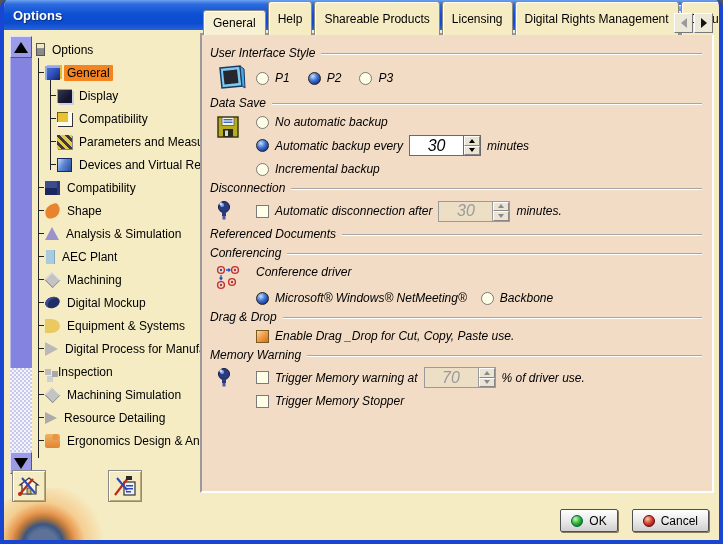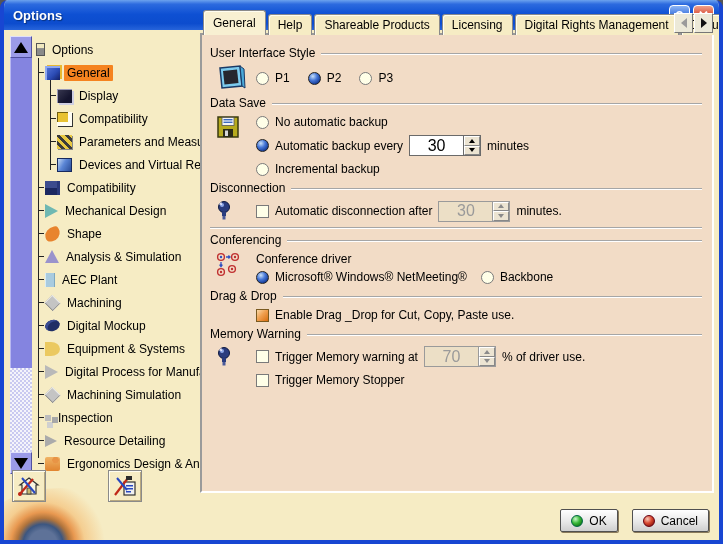--- a/index.html
+++ b/index.html
@@ -58,33 +58,33 @@
   .i-machining{ background:#C4C4C4; transform:rotate(45deg) scale(.8); box-shadow:inset 1px 1px 0 #EEE, inset -1px -1px 0 #888;}
   .i-mockup{ background:#202E66; border-radius:50%; transform:rotate(-18deg); height:11px; box-shadow:inset 2px 2px 0 #3A4C94;}
   .i-equip{ background:#EBC961; border-radius:0 60% 60% 0/0 50% 50% 0;}
   .i-process{ width:0;height:0;background:none;border-top:7px solid transparent;border-bottom:7px solid transparent;border-left:13px solid #B9B9B9;}
   .i-inspect{ width:6px;height:6px;background:#BDBDBD; box-shadow:7px 2px 0 #A8A8A8, 2px 7px 0 #D0D0D0;}
   .i-resource{ width:0;height:0;background:none;border-top:6px solid transparent;border-bottom:6px solid transparent;border-left:12px solid #ABABAB;}
   .i-ergo{ background:radial-gradient(circle at 70% 22%, #E89040 0 3px, transparent 3.5px), linear-gradient(180deg,#F0B060 0%,#E07F28 100%); border-radius:2px; opacity:.95;}
   
   .tabs{ position:absolute; left:199px; top:10px; height:25px; display:flex; align-items:flex-end; z-index:3; }
   .tab{ background:#F6ECC4; border:1px solid #8A8A8A; border-bottom:none; border-radius:3px 3px 0 0;
-    height:21px; padding:0 9px; margin-right:2px; display:flex; align-items:center; cursor:pointer;
+    height:34px; padding:0 9px; margin-right:2px; display:flex; align-items:center; cursor:pointer;
     box-shadow:inset 1px 1px 0 #FFFDF0; white-space:nowrap;}
   .tab.active{ height:25px; background:#F8F0D2; font-weight:normal; position:relative; }
   .tab.clipped{ max-width:52px; overflow:hidden; }
   .tabarrows{ position:absolute; right:6px; top:13px; display:flex; z-index:3;}
   .abtn{ width:19px; height:20px; background:#ECE9D8; border:1px solid; border-color:#FFF #777 #777 #FFF;
     display:flex; align-items:center; justify-content:center; cursor:pointer; margin-left:1px;}
   .arr-l{ width:0;height:0;border-top:5px solid transparent;border-bottom:5px solid transparent;border-right:6px solid #9B9B9B;}
   .arr-r{ width:0;height:0;border-top:5px solid transparent;border-bottom:5px solid transparent;border-left:6px solid #111;}
   
   .panel{ position:absolute; left:196px; top:33px; right:5px; bottom:47px;
     background:#F2DCC6; border:2px solid; border-color:#9A9A9A #FFFFFF #FFFFFF #9A9A9A;
-    padding:6px 8px 0 8px; z-index:2; overflow:hidden;}
+    padding:6px 8px 0 8px; z-index:2; overflow:hidden;font-style:italic;}
   .sechead{ display:flex; align-items:center; gap:6px; margin-top:5px; }
   .sechead .rule{ flex:1; height:1px; background:#A6A6A6; box-shadow:0 1px 0 #FFF; margin-right:2px;}
   .srow{ display:flex; align-items:center; margin:5px 0 5px 0; }
   .icell{ width:46px; flex:0 0 auto; display:flex; justify-content:flex-start; padding-left:6px; align-self:flex-start;}
   .ccol{ display:flex; flex-direction:column; gap:6px; }
   .ctl{ display:flex; align-items:center; gap:6px; }
   .ctlrow{ display:flex; align-items:center; gap:18px; }
   
   .radio{ width:13px; height:13px; border-radius:50%; background:#FFFFE8; border:1px solid #7A7A7A; flex:0 0 auto; cursor:pointer;}
   .radio.on{ background:radial-gradient(circle at 35% 30%, #C8E0F8 0%, #4878D8 40%, #0A2E88 85%); border:1px solid #222;}
@@ -176,25 +176,20 @@
         <span class="ticon i-devices"></span>
         <span class="tlabel">Devices and Virtual Reality</span>
       </div>
       <div class="titem lvl1">
         <span class="tick"></span>
         <span class="ticon i-infra"></span>
         <span class="tlabel">Compatibility</span>
       </div>
       <div class="titem lvl1">
         <span class="tick"></span>
-        <span class="ticon i-mech"></span>
-        <span class="tlabel">Mechanical Design</span>
-      </div>
-      <div class="titem lvl1">
-        <span class="tick"></span>
         <span class="ticon i-shape"></span>
         <span class="tlabel">Shape</span>
       </div>
       <div class="titem lvl1">
         <span class="tick"></span>
         <span class="ticon i-analysis"></span>
         <span class="tlabel">Analysis &amp; Simulation</span>
       </div>
       <div class="titem lvl1">
         <span class="tick"></span>
@@ -216,27 +211,27 @@
         <span class="ticon i-equip"></span>
         <span class="tlabel">Equipment &amp; Systems</span>
       </div>
       <div class="titem lvl1">
         <span class="tick"></span>
         <span class="ticon i-process"></span>
         <span class="tlabel">Digital Process for Manufactur</span>
       </div>
       <div class="titem lvl1">
         <span class="tick"></span>
+        <span class="ticon i-inspect"></span>
+        <span class="tlabel">Inspection</span>
+      </div>
+      <div class="titem lvl1">
+        <span class="tick"></span>
         <span class="ticon i-machining"></span>
         <span class="tlabel">Machining Simulation</span>
-      </div>
-      <div class="titem lvl1">
-        <span class="tick"></span>
-        <span class="ticon i-inspect"></span>
-        <span class="tlabel">Inspection</span>
       </div>
       <div class="titem lvl1">
         <span class="tick"></span>
         <span class="ticon i-resource"></span>
         <span class="tlabel">Resource Detailing</span>
       </div>
       <div class="titem lvl1">
         <span class="tick"></span>
         <span class="ticon i-ergo"></span>
         <span class="tlabel">Ergonomics Design &amp; Analysis</span>
@@ -360,20 +355,21 @@
               <span class="sb">
                 <span class="sd"></span>
               </span>
             </span>
         </span>
         <span class="lab">minutes.</span>
       </div>
     </div>
 
     <div class="sechead">
+      <span class="lab">Referenced Documents</span>
       <span class="rule"></span>
     </div>
 
     <div class="sechead">
       <span class="lab">Conferencing</span>
       <span class="rule"></span>
     </div>
     <div class="srow" style="margin-bottom:2px;">
       <div class="icell">
         <svg class="sicon" width="26" height="30" viewBox="0 0 26 30">
@@ -382,21 +378,21 @@
           <circle cx="19" cy="5" r="3.4" fill="none" stroke="#C03030" stroke-width="1.4"></circle>
           <circle cx="19" cy="5" r="1.2" fill="#C03030"></circle>
           <circle cx="5" cy="20" r="3.4" fill="none" stroke="#C03030" stroke-width="1.4"></circle>
           <circle cx="5" cy="20" r="1.2" fill="#C03030"></circle>
           <circle cx="16" cy="17" r="3.4" fill="none" stroke="#C03030" stroke-width="1.4"></circle>
           <circle cx="16" cy="17" r="1.2" fill="#C03030"></circle>
           <path d="M10 5 l4 0 M12.4 3.6 L14 5 l-1.6 1.4" stroke="#3050C0" stroke-width="1.3" fill="none"></path>
           <path d="M5 10 l0 5 M3.6 12.6 L5 14.6 l1.4 -2" stroke="#3050C0" stroke-width="1.3" fill="none"></path>
         </svg>
       </div>
-      <div class="ccol" style="gap:4px;">
+      <div class="ccol" style="gap:12px;">
         <span class="lab">Conference driver</span>
         <span class="ctlrow" style="gap:14px;">
           <span class="ctl">
               <span class="radio on"></span>
               <span class="lab">Microsoft® Windows® NetMeeting®</span>
             </span>
           <span class="ctl">
               <span class="radio"></span>
               <span class="lab">Backbone</span>
             </span>

